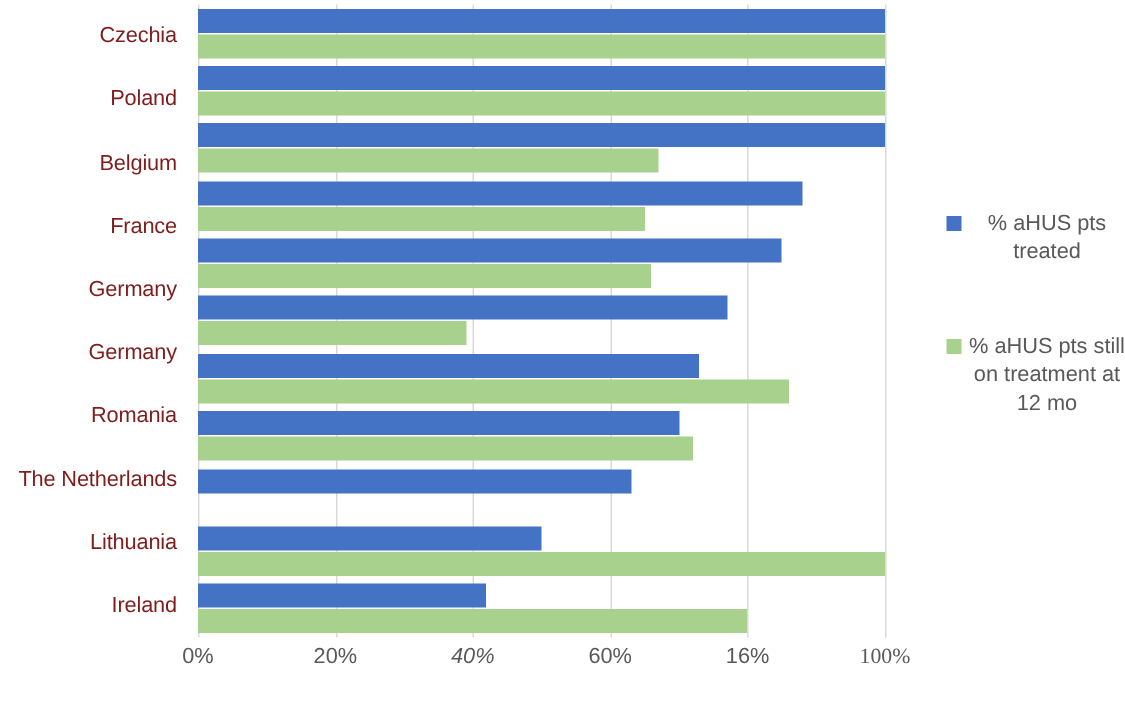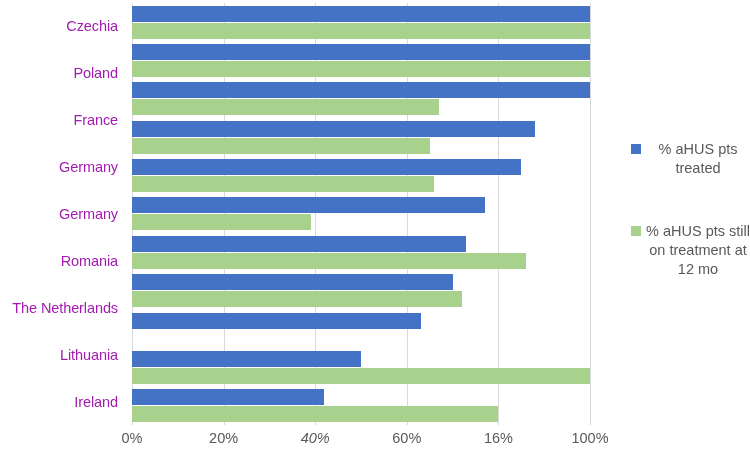--- a/index.html
+++ b/index.html
@@ -31,21 +31,21 @@
     flex-direction: column;
   }
   .cat-label {
     flex: 1 1 0;
     display: flex;
     align-items: center;
     justify-content: flex-end;
     padding-right: 8px;
     box-sizing: border-box;
     font-size: 14.5px;
-    color: #a21caf;
+    color: #7f1d1d;
     white-space: nowrap;
     letter-spacing: -0.1px;
   }
 
   
   #plot-area {
     position: absolute;
     left: 132px;
     top: 3px;
     width: 458px;
@@ -139,20 +139,21 @@
   }
 </style>
 </head>
 <body>
 
 <div id="chart-root">
 
   <div id="category-axis">
       <div class="cat-label">Czechia</div>
       <div class="cat-label">Poland</div>
+      <div class="cat-label">Belgium</div>
       <div class="cat-label">France</div>
       <div class="cat-label">Germany</div>
       <div class="cat-label">Germany</div>
       <div class="cat-label">Romania</div>
       <div class="cat-label">The Netherlands</div>
       <div class="cat-label">Lithuania</div>
       <div class="cat-label">Ireland</div>
     </div>
 
   <div id="plot-area">
@@ -211,21 +212,21 @@
         </div>
       </div>
   </div>
 
   <div id="value-axis-labels">
       <div class="tick-label" style="left: 0%;">0%</div>
       <div class="tick-label" style="left: 20%;">20%</div>
       <div class="tick-label" style="left: 40%; font-style: italic;">40%</div>
       <div class="tick-label" style="left: 60%;">60%</div>
       <div class="tick-label" style="left: 80%;">16%</div>
-      <div class="tick-label" style="left: 100%;">100%</div>
+      <div class="tick-label" style="left: 100%; font-family: Liberation Serif, serif;">100%</div>
     </div>
 
   <div id="legend">
       <div class="legend-entry">
         <span class="legend-swatch treated" style="background: rgb(68, 114, 196);"></span>
         <span class="legend-text">% aHUS pts treated</span>
       </div>
       <div class="legend-entry">
         <span class="legend-swatch ontreatment" style="background: rgb(169, 209, 142);"></span>
         <span class="legend-text">% aHUS pts still on treatment at 12 mo</span>

